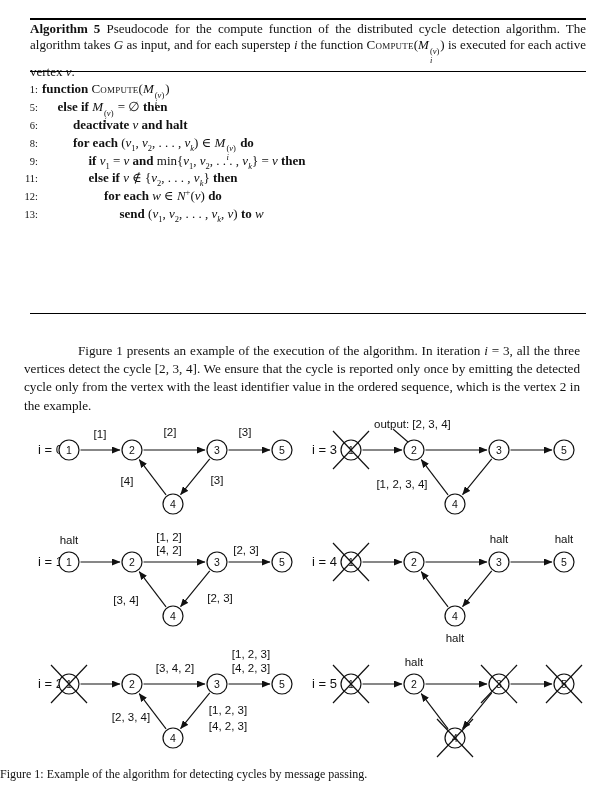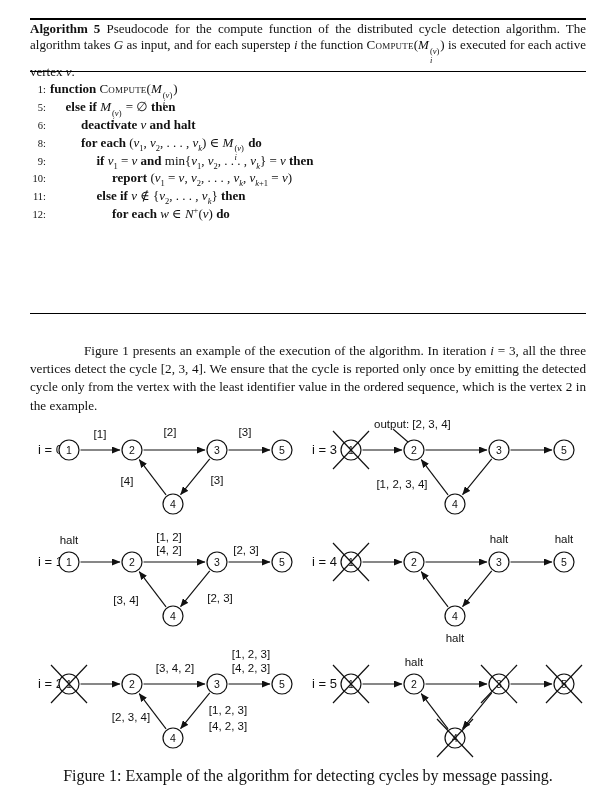--- a/index.html
+++ b/index.html
@@ -11,33 +11,33 @@
   .rule{position:absolute;left:30px;width:556px;background:#000;}
   .algo-header{
     position:absolute;left:30px;top:21px;width:556px;
     font-size:13px;line-height:16.4px;text-align:justify;
   }
   .algo-header .sc, .ct .sc{font-variant:small-caps;letter-spacing:.2px;font-family:Liberation Serif, serif;}
   .ss{display:inline-flex;flex-direction:column;align-items:flex-start;
       vertical-align:-0.55em;line-height:1;font-size:8.5px;margin:0 1px;}
   .ss .s1,.ss .s2{display:block;}
   sub,sup{font-size:8.5px;line-height:0;}
-  .pseudo{position:absolute;left:30px;top:79px;width:556px;}
+  .pseudo{position:absolute;left:22px;top:79px;width:556px;}
   .cl{height:17.9px;line-height:17.9px;white-space:nowrap;}
   .ln{display:inline-block;width:16px;margin-right:4px;text-align:right;
       font-size:10.5px;color:#111;}
   .ct{font-size:13px;}
   .para{
-    position:absolute;left:30px;top:342px;width:556px;
+    position:absolute;left:24px;top:342px;width:556px;
     font-size:13.2px;line-height:18.2px;text-align:justify;text-indent:54px;
   }
   .panel{position:absolute;}
   .caption{
-    position:absolute;left:0;top:767px;width:616px;text-align:center;
-    font-size:16px;
+    position:absolute;left:0;top:767px;width:616px;
+    font-size:12px;
   }
   svg text{font-family:"Liberation Sans","DejaVu Sans",sans-serif;fill:#111;}
 </style>
 </head>
 <body>
 
 <div class="page">
 
   <div class="rule" style="top:18px;height:1.6px;"></div>
 
@@ -56,23 +56,23 @@
       <div class="cl"><span class="ln">5:</span><span class="ct" style="padding-left:15.5px"><b>else if</b> <i>M</i><span class="ss">
             <span class="s1">(<i>v</i>)</span>
             <span class="s2"><i>i</i></span>
           </span> = ∅ <b>then</b></span></div>
       <div class="cl"><span class="ln">6:</span><span class="ct" style="padding-left:31px"><b>deactivate</b> <i>v</i> <b>and halt</b></span></div>
       <div class="cl"><span class="ln">8:</span><span class="ct" style="padding-left:31px"><b>for each</b> (<i>v</i><sub>1</sub>, <i>v</i><sub>2</sub>, . . . , <i>v</i><sub><i>k</i></sub>) ∈ <i>M</i><span class="ss">
             <span class="s1">(<i>v</i>)</span>
             <span class="s2"><i>i</i></span>
           </span> <b>do</b></span></div>
       <div class="cl"><span class="ln">9:</span><span class="ct" style="padding-left:46.5px"><b>if</b> <i>v</i><sub>1</sub> = <i>v</i> <b>and</b> min{<i>v</i><sub>1</sub>, <i>v</i><sub>2</sub>, . . . , <i>v</i><sub><i>k</i></sub>} = <i>v</i> <b>then</b></span></div>
-      <div class="cl"><span class="ln">10:</span><span class="ct" style="padding-left:62px"><b>report</b> (<i>v</i><sub>1</sub> = <i>v</i>, <i>v</i><sub>2</sub>, . . . , <i>v</i><sub><i>k</i></sub>, <i>v</i><sub><i>k</i>+1</sub> = <i>v</i>)</span></div>
       <div class="cl"><span class="ln">11:</span><span class="ct" style="padding-left:46.5px"><b>else if</b> <i>v</i> ∉ {<i>v</i><sub>2</sub>, . . . , <i>v</i><sub><i>k</i></sub>} <b>then</b></span></div>
       <div class="cl"><span class="ln">12:</span><span class="ct" style="padding-left:62px"><b>for each</b> <i>w</i> ∈ <i>N</i><sup>+</sup>(<i>v</i>) <b>do</b></span></div>
+      <div class="cl"><span class="ln">13:</span><span class="ct" style="padding-left:77.5px"><b>send</b> (<i>v</i><sub>1</sub>, <i>v</i><sub>2</sub>, . . . , <i>v</i><sub><i>k</i></sub>, <i>v</i>) <b>to</b> <i>w</i></span></div>
     </div>
 
   <div class="rule" style="top:313px;height:1px;"></div>
 
   <div class="para">Figure 1 presents an example of the execution of the algorithm. In iteration <i>i</i> = 3, all the three vertices detect the cycle [2, 3, 4]. We ensure that the cycle is reported only once by emitting the detected cycle only from the vertex with the least identifier value in the ordered sequence, which is the vertex 2 in the example.</div>
 
   <div id="panels">
       <svg width="290" height="122" viewBox="0 0 290 122" class="panel" style="left:26px;top:416px;">
         <defs>
           <marker id="arr-i0" markerUnits="userSpaceOnUse" markerWidth="9" markerHeight="7" refX="8" refY="3.5" orient="auto">

